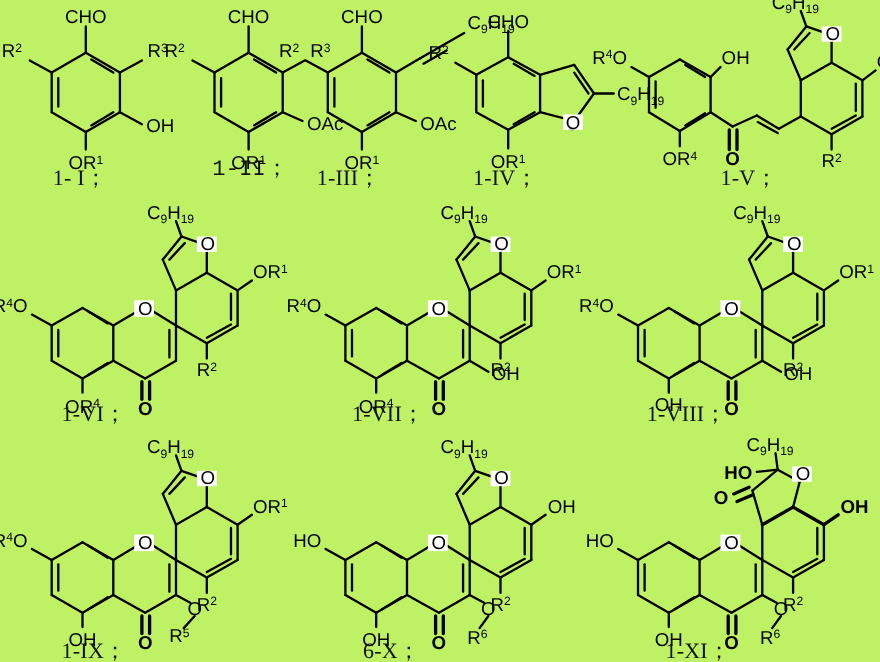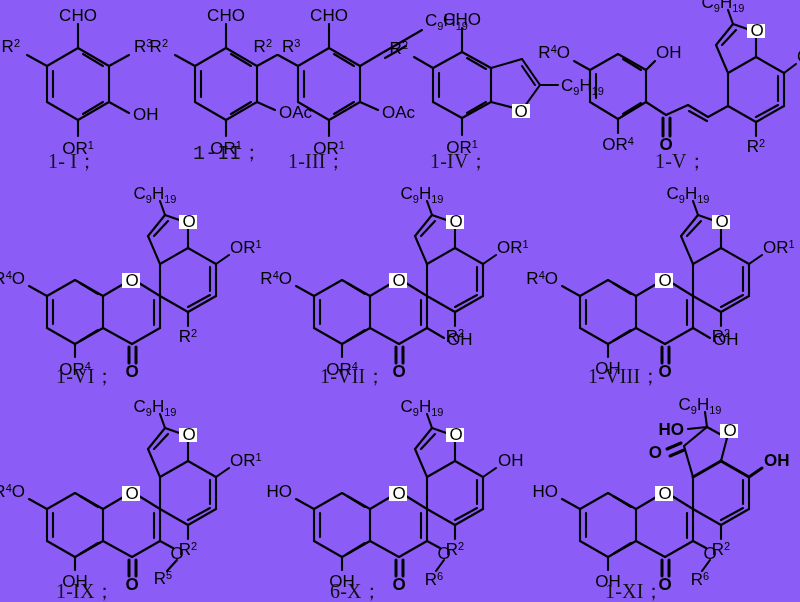--- a/index.html
+++ b/index.html
@@ -7,21 +7,21 @@
     padding: 0;
     background: #ffffff;
   }
   body {
     font-family: "Liberation Serif", serif;
   }
   #page {
     position: relative;
     width: 800px;
     height: 602px;
-    background: #8b5cf6;
+    background: #bef264;
     overflow: hidden;
   }
   .structure {
     position: absolute;
   }
   .struct-label {
     position: absolute;
     font-family: "Liberation Serif", serif;
     font-size: 20px;
     color: #111111;

